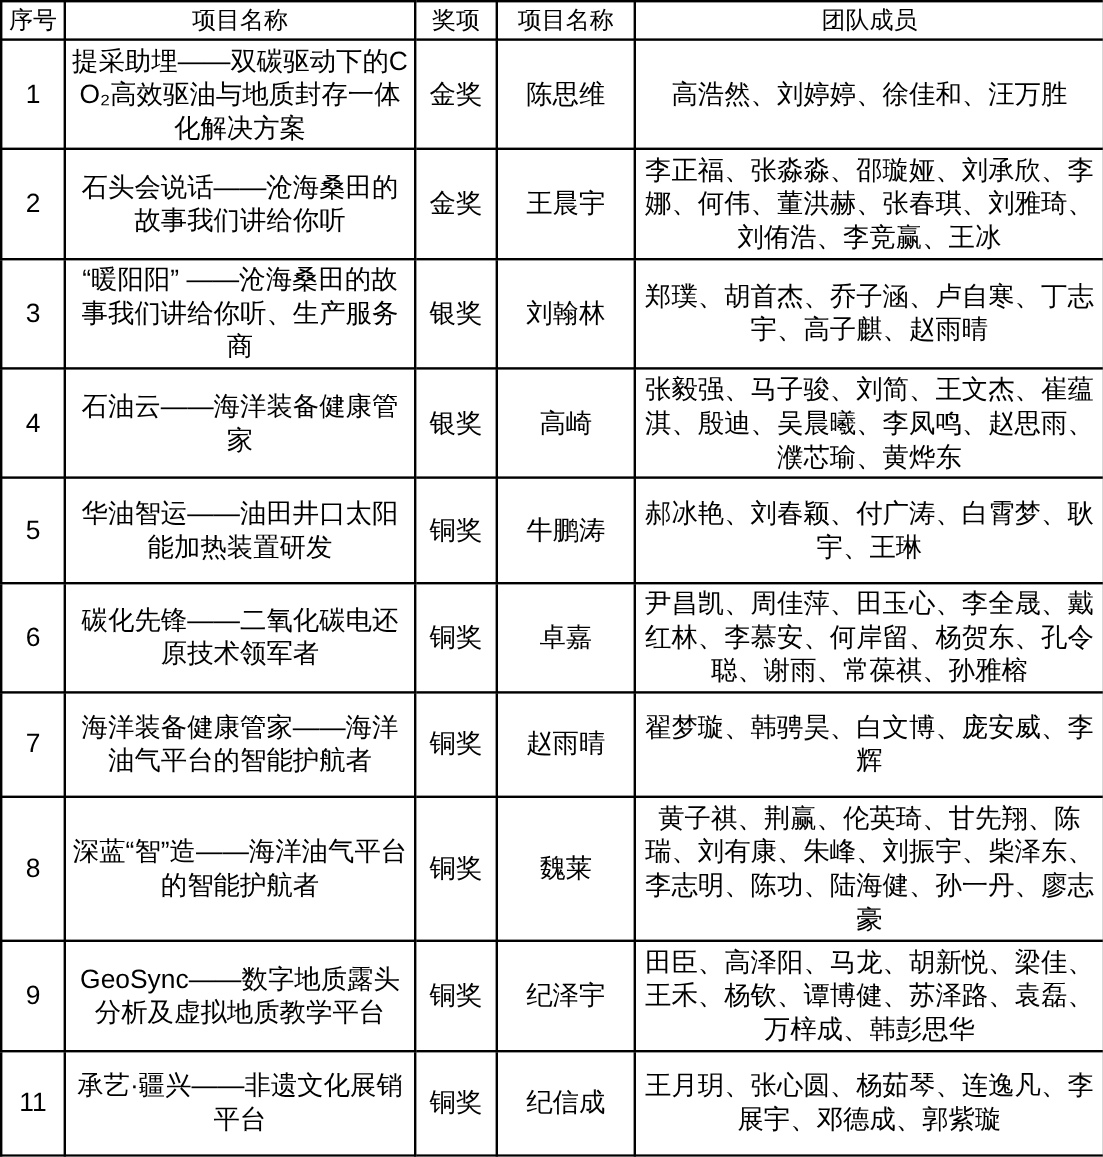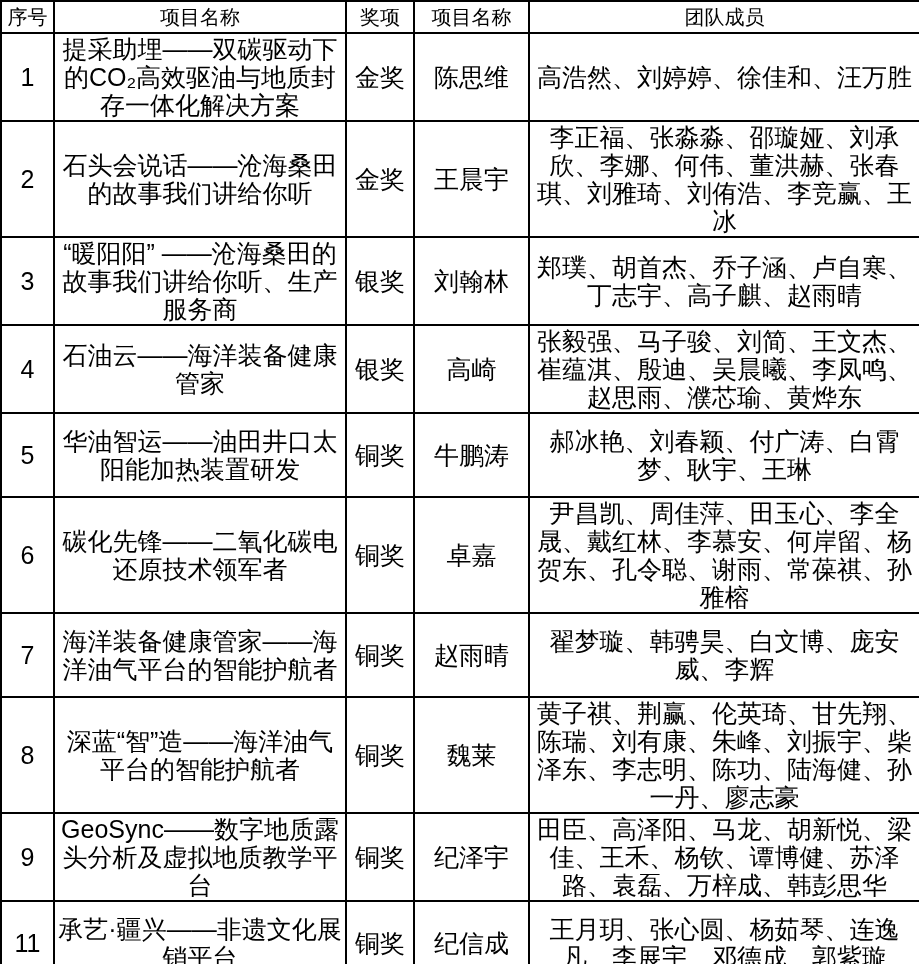--- a/index.html
+++ b/index.html
@@ -19,21 +19,21 @@
     width: 919px;
     height: 964px;
     background: #ffffff;
   }
   table.award-table th,
   table.award-table td {
     border: 2px solid #000000;
     text-align: center;
     vertical-align: middle;
     padding: 1px 3px;
-    font-size: 25px;
+    font-size: 22px;
     line-height: 28px;
     font-weight: normal;
     word-break: break-all;
     overflow: hidden;
   }
   table.award-table thead tr {
     height: 32px;
   }
   table.award-table thead th {
     line-height: 24px;

